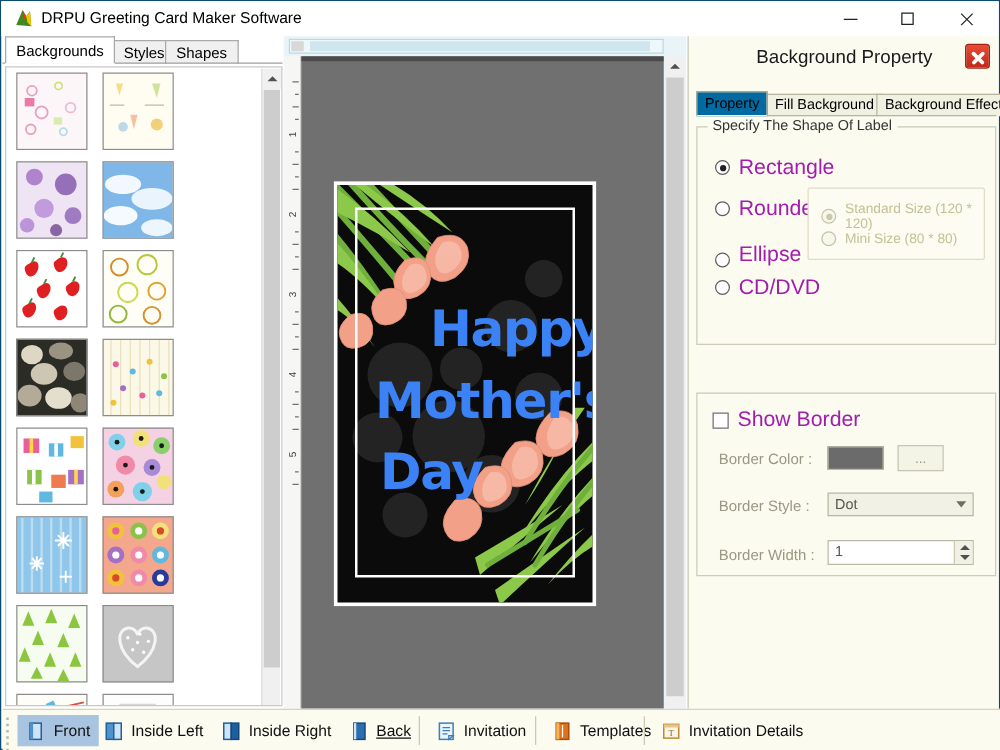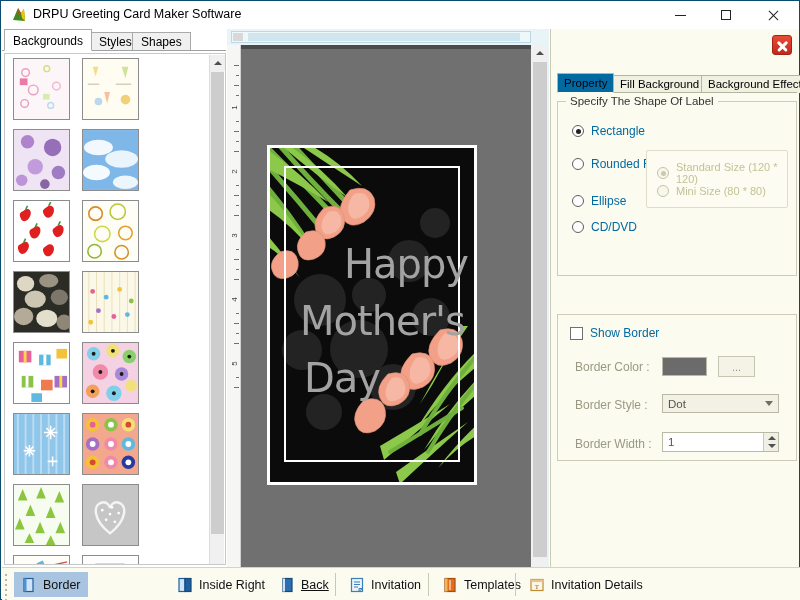--- a/index.html
+++ b/index.html
@@ -60,21 +60,21 @@
                   transform:rotate(-90deg); }
   .vruler .rtick { position:absolute; right:1px; height:1px; background:#707070; }
   .canvas-area { position:absolute; left:14px; top:16px; width:290px; height:522px; background:#707070; overflow:hidden; }
   .canvas-sbtop { position:absolute; left:0; top:0; width:290px; height:4px; background:#4b4b4b; }
 
   .card { position:absolute; left:26px; top:100px; width:210px; height:340px;
           background:#0b0b0b; border:3px solid #ffffff; overflow:hidden; }
   .card-inner-border { position:absolute; left:14px; top:18px; right:14px; bottom:20px; border:2px solid #ffffff; z-index:6; }
   .bokeh { position:absolute; border-radius:50%; background:#232323; }
   .card-text { position:absolute; left:12px; top:88px; width:190px; z-index:8;
-               color:#a3a3a3; font-family:"DejaVu Sans", sans-serif; font-weight:normal;
+               color:#3b82f6; font-family:"DejaVu Sans", sans-serif; font-weight:bold;
                font-size:40px; line-height:1.42; letter-spacing:-1px; }
   .ct-l1 { padding-left:62px; }
   .ct-l2 { padding-left:18px; }
   .ct-l3 { padding-left:22px; }
 
   
   .cvscroll { position:absolute; left:305px; top:16px; width:16px; height:522px; background:#f0f0f0; }
   .cvscroll-up { position:absolute; left:0; top:0; width:16px; height:16px; display:flex;align-items:center;justify-content:center;}
   .cvscroll-thumb { position:absolute; left:1px; top:17px; width:14px; height:495px; background:#cdcdcd; }
 
@@ -95,21 +95,21 @@
   .rtab { position:absolute; top:2px; height:18px; padding:2px 6px 0 6px; font-size:11.5px;
           background:#f1f1e2; border:1px solid #b5b5a0; border-bottom:none; cursor:default; white-space:nowrap; }
   .rtab.active { top:0; height:20px; padding-top:3px; background:#0369a1; z-index:3; border-bottom:1px solid #fbfbf0;}
 
   .group { position:absolute; border:1px solid #ccccb8; background:#fbfbf0; }
   .group-label { position:absolute; left:8px; top:-7px; padding:0 4px; background:#fbfbf0;
                  font-size:11.5px; color:#333; white-space:nowrap; }
   .g-shape { left:6px; top:72px; width:240px; height:175px; }
   .g-border { left:6px; top:285px; width:240px; height:147px; }
 
-  .radio-row { position:absolute; display:flex; align-items:center; font-size:12px; color:#0369a1; cursor:default; }
+  .radio-row { position:absolute; display:flex; align-items:center; font-size:17px; color:#a21caf; cursor:default; }
   .rad { width:12px; height:12px; border-radius:50%; border:1px solid #5e5e5e; background:#fff;
          margin-right:7px; position:relative; flex:none; }
   .rad.on:after { content:""; position:absolute; left:2.5px; top:2.5px; width:5px; height:5px; border-radius:50%; background:#222; }
   .rad.dis { border-color:#c3c3a8; background:#f7f7ec; }
   .rad.dis.on:after { background:#c9c9ae; }
 
   .subbox { position:absolute; left:88px; top:48px; width:142px; height:58px;
             border:1px solid #ddddc8; background:#fcfcf2; border-radius:2px; }
   .dis-text { color:#c2c295; }
 
@@ -562,20 +562,21 @@
 
     <div class="cvscroll">
       <div class="cvscroll-up">
           <div class="caret-up"></div>
         </div>
       <div class="cvscroll-thumb"></div>
     </div>
   </div>
 
   <div class="rightpanel">
+    <div class="rp-title">Background Property</div>
     <div class="rp-close">
         <div class="x"></div>
       </div>
 
     <div class="rtabs">
       <div class="rtab active" style="left:0px;">Property</div>
       <div class="rtab" style="left:56px;">Fill Background</div>
       <div class="rtab" style="left:144px;">Background Effects</div>
     </div>
 
@@ -583,21 +584,21 @@
       <div class="group-label">Specify The Shape Of Label</div>
 
       <div class="radio-row" style="left:14px;top:22px;">
         <span class="rad on"></span>
         <span>Rectangle</span>
       </div>
       <div class="radio-row" style="left:14px;top:55px;">
         <span class="rad"></span>
         <span>Rounded Rectangle</span>
       </div>
-      <div class="radio-row" style="left:14px;top:92px;">
+      <div class="radio-row" style="left:14px;top:92px;align-items:flex-end;">
         <span class="rad"></span>
         <span>Ellipse</span>
       </div>
       <div class="radio-row" style="left:14px;top:118px;">
         <span class="rad"></span>
         <span>CD/DVD</span>
       </div>
 
       <div class="subbox">
         <div class="radio-row dis-text" style="left:10px;top:10px;font-size:11px;">
@@ -648,23 +649,32 @@
         <div></div>
       </div>
 
     <div class="bb-item sel" style="left:12px;">
       <span class="bb-icon">
         <svg viewBox="0 0 16 16" width="16" height="16">
             <rect x="3" y="1.5" width="9" height="13" fill="#cfe4f6" stroke="#1e5fa0" stroke-width="1.2"></rect>
             <rect x="3" y="1.5" width="2.5" height="13" fill="#4f92cc"></rect>
           </svg>
       </span>
-      <span>Border</span>
-    </div>
-
+      <span>Front</span>
+    </div>
+
+    <div class="bb-item" style="left:74px;">
+      <span class="bb-icon">
+        <svg viewBox="0 0 16 16" width="16" height="16">
+            <rect x="2" y="1.5" width="6" height="13" fill="#4f92cc" stroke="#1e5fa0" stroke-width="1.2"></rect>
+            <rect x="8" y="1.5" width="6" height="13" fill="#cfe4f6" stroke="#1e5fa0" stroke-width="1.2"></rect>
+          </svg>
+      </span>
+      <span>Inside Left</span>
+    </div>
 
     <div class="bb-item" style="left:168px;">
       <span class="bb-icon">
         <svg viewBox="0 0 16 16" width="16" height="16">
             <rect x="2" y="1.5" width="6" height="13" fill="#cfe4f6" stroke="#1e5fa0" stroke-width="1.2"></rect>
             <rect x="8" y="1.5" width="6" height="13" fill="#1e5fa0" stroke="#16477a" stroke-width="1.2"></rect>
           </svg>
       </span>
       <span>Inside Right</span>
     </div>

